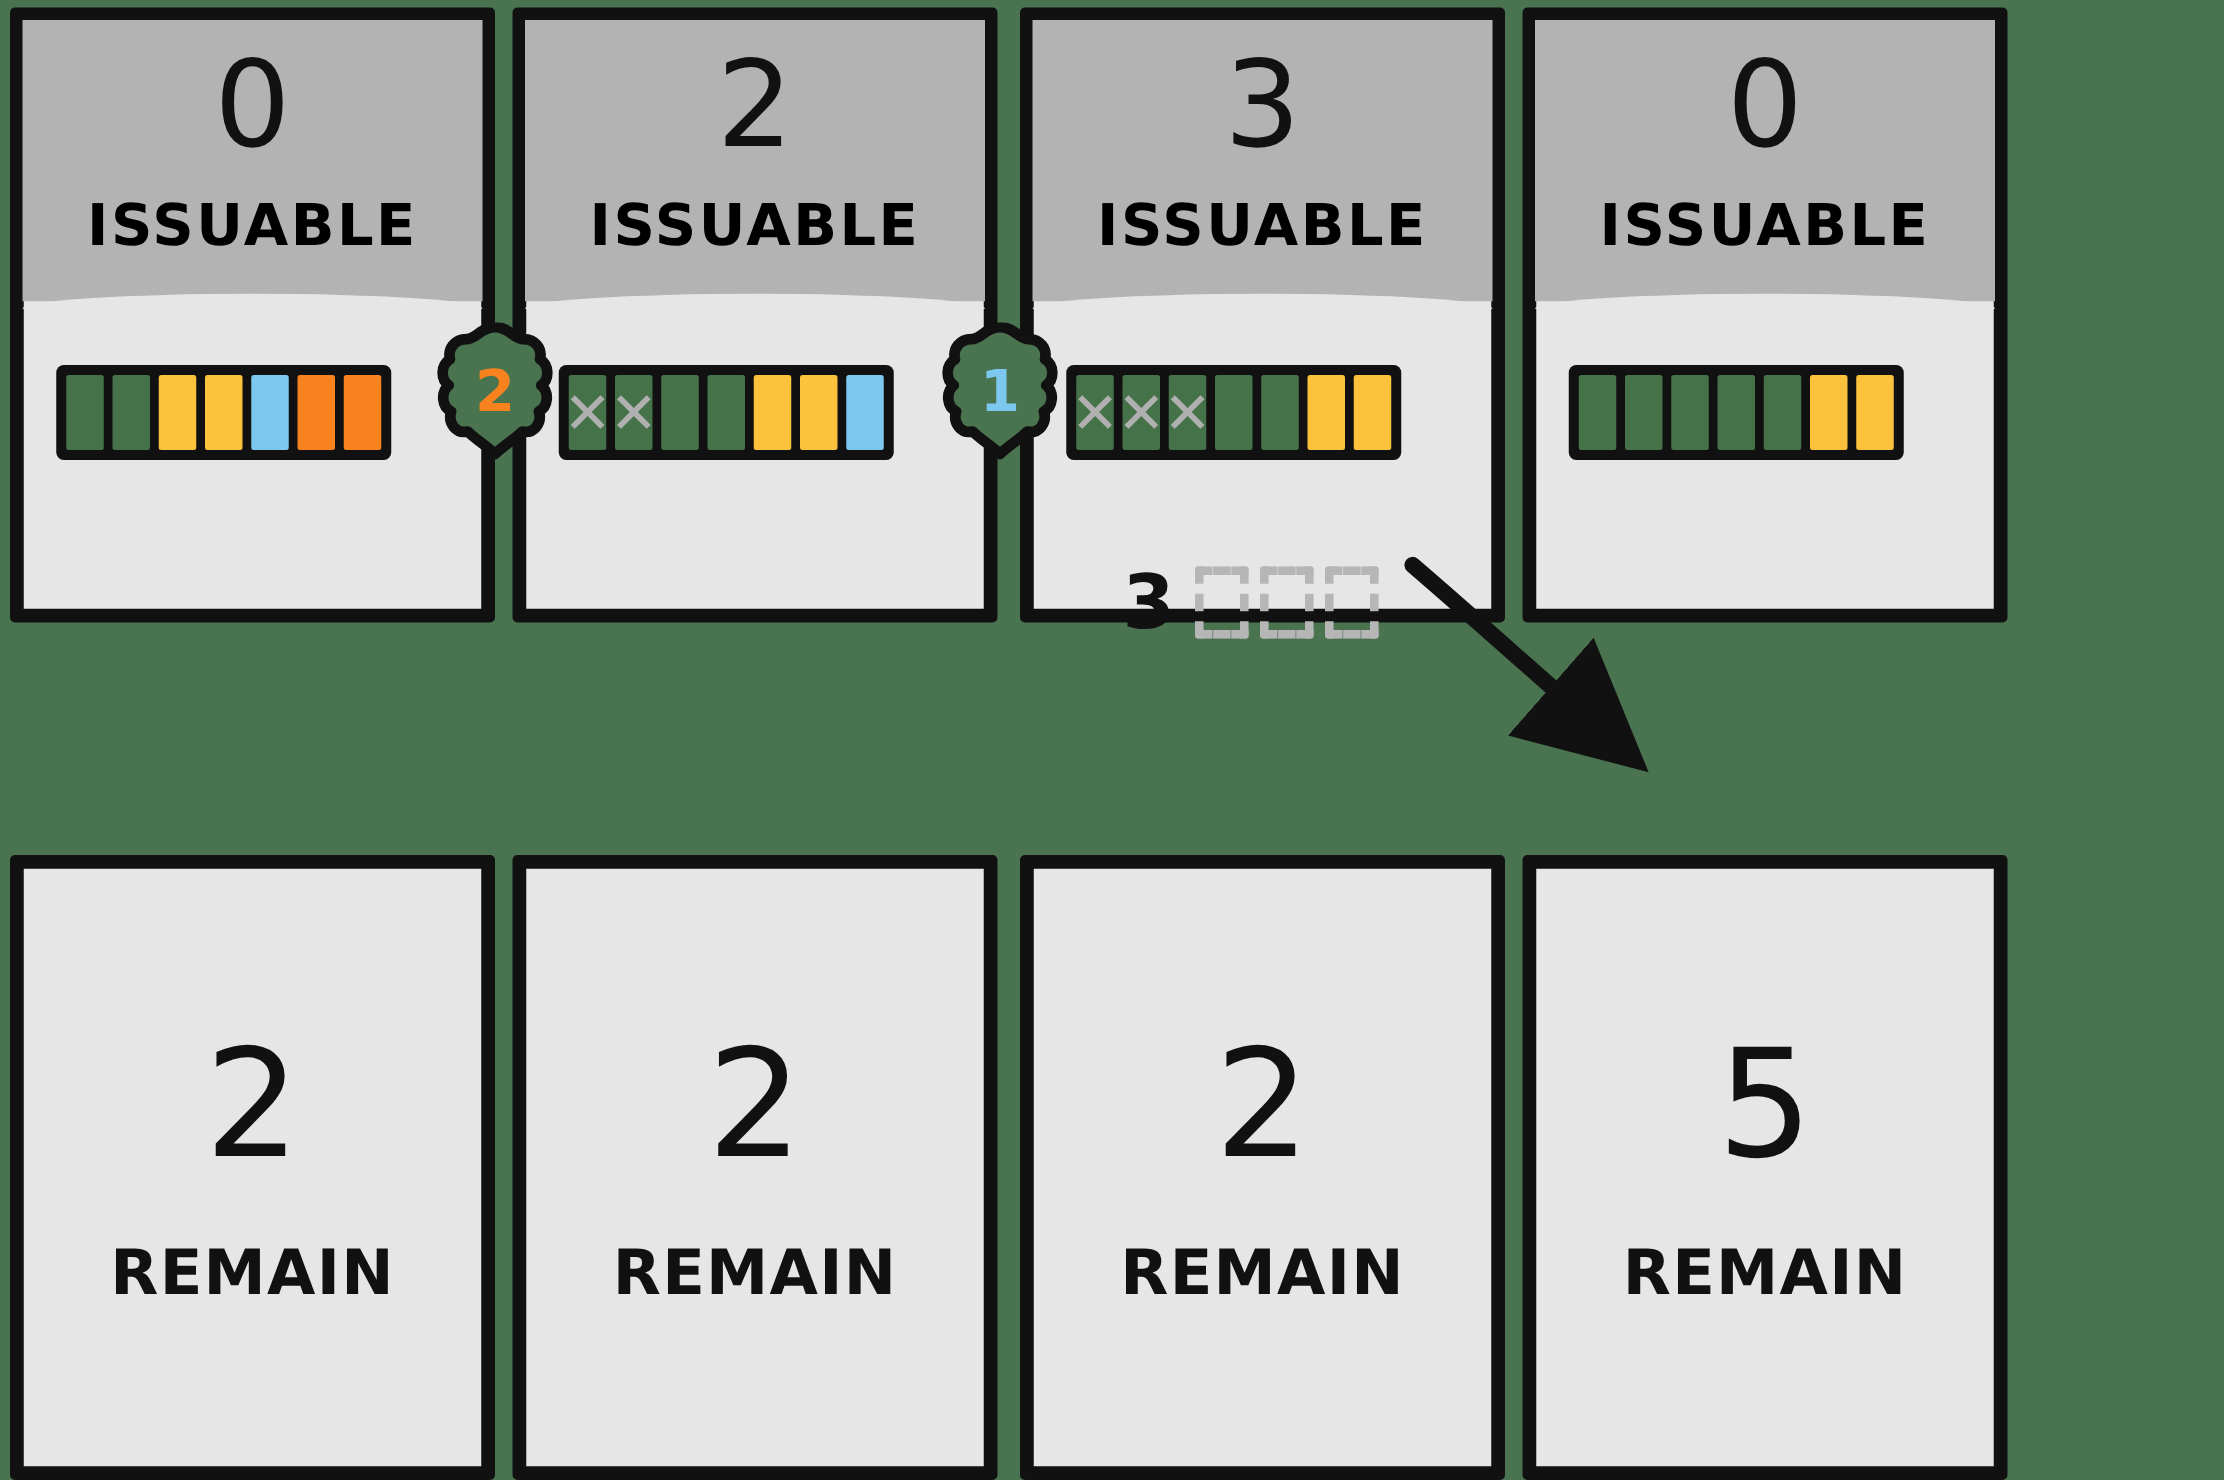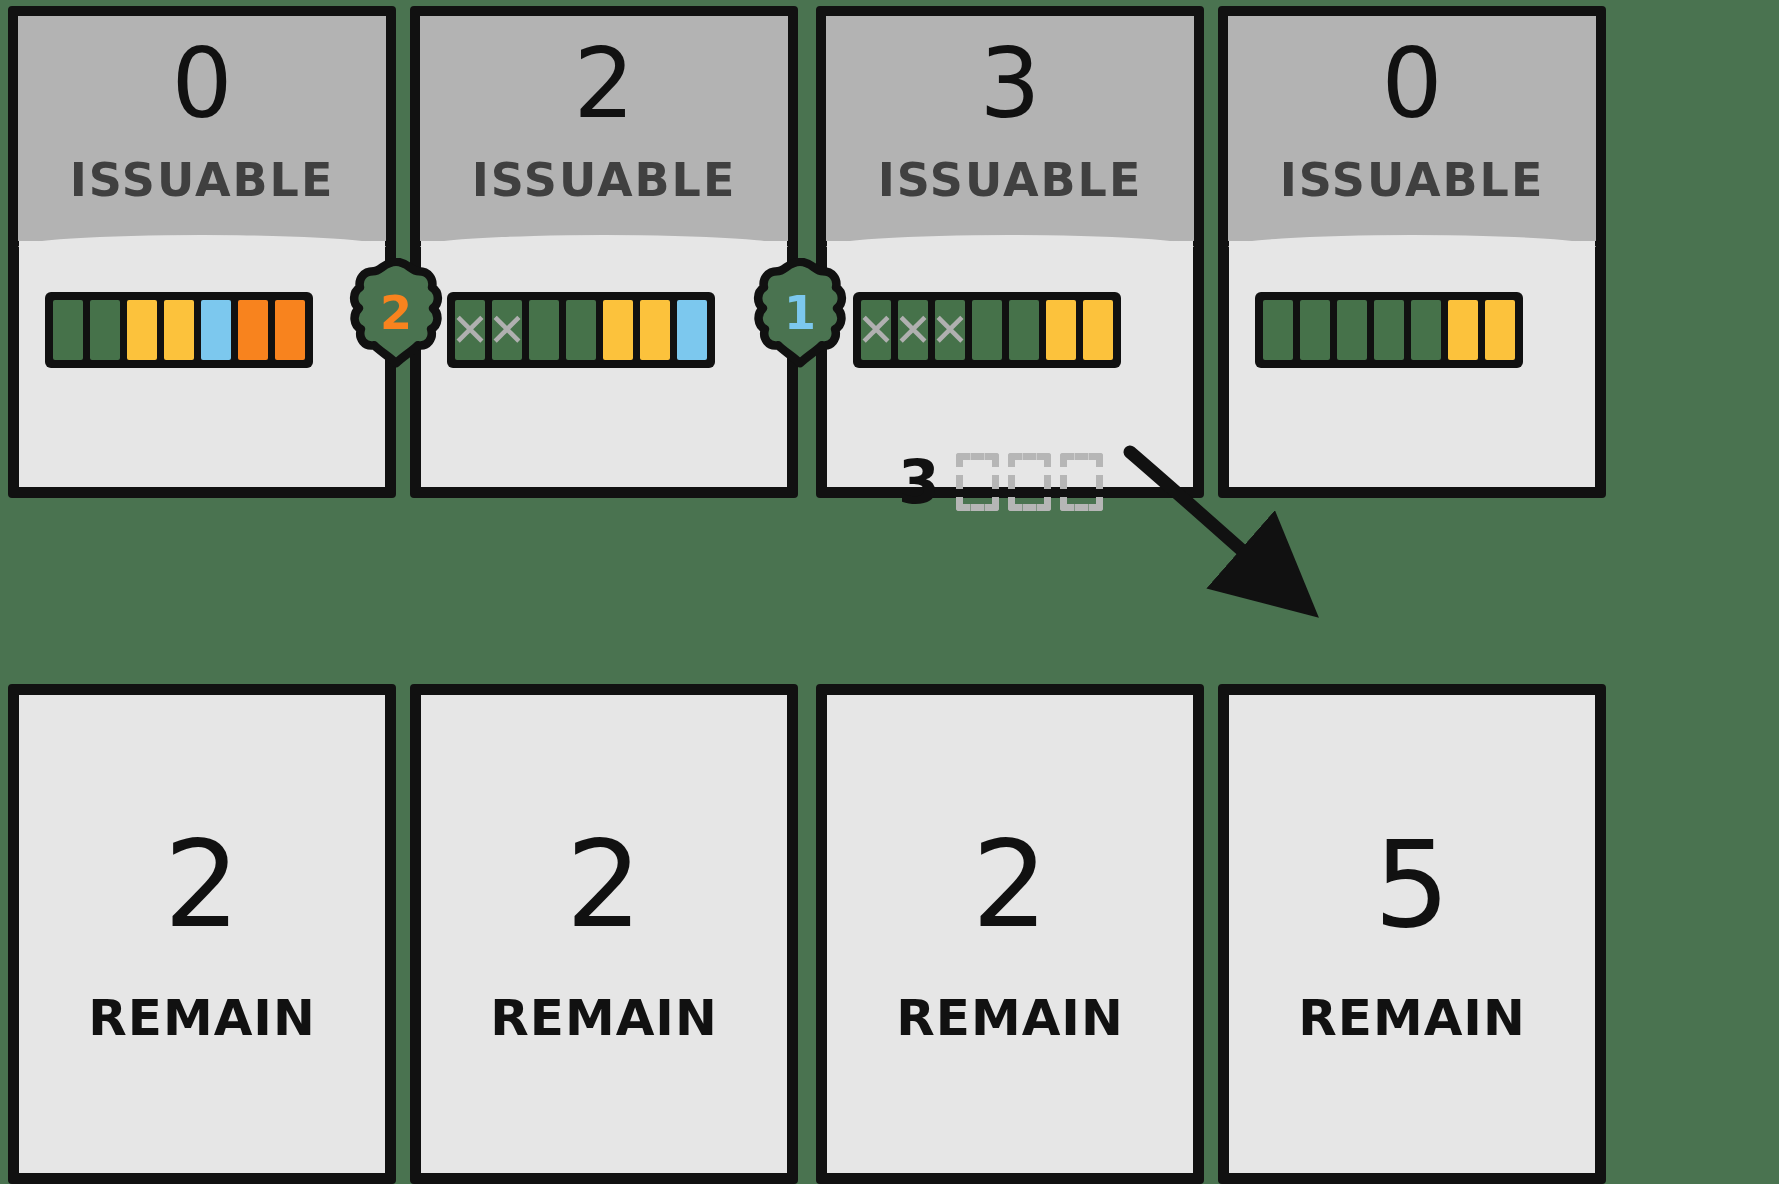--- a/index.html
+++ b/index.html
@@ -31,21 +31,21 @@
     background:#e6e6e6;
     border-radius:50% 50% 0 0 / 100% 100% 0 0;
   }
   .card .hdr .num{
     position:absolute;top:20px;left:0;right:0;text-align:center;
     font-size:96px;line-height:1;color:#111;
     font-family:"DejaVu Sans", sans-serif;font-weight:400;
   }
   .card .hdr .lbl{
     position:absolute;bottom:34px;left:0;right:0;text-align:center;
-    font-size:46px;letter-spacing:2px;color:#404040;font-weight:700;
+    font-size:46px;letter-spacing:2px;color:#000000;font-weight:700;
   }
 
   
   .bar{
     position:absolute;top:275px;left:26px;
     display:flex;gap:7px;
     background:#111;
     padding:8px 8px;
     border-radius:6px;
   }

